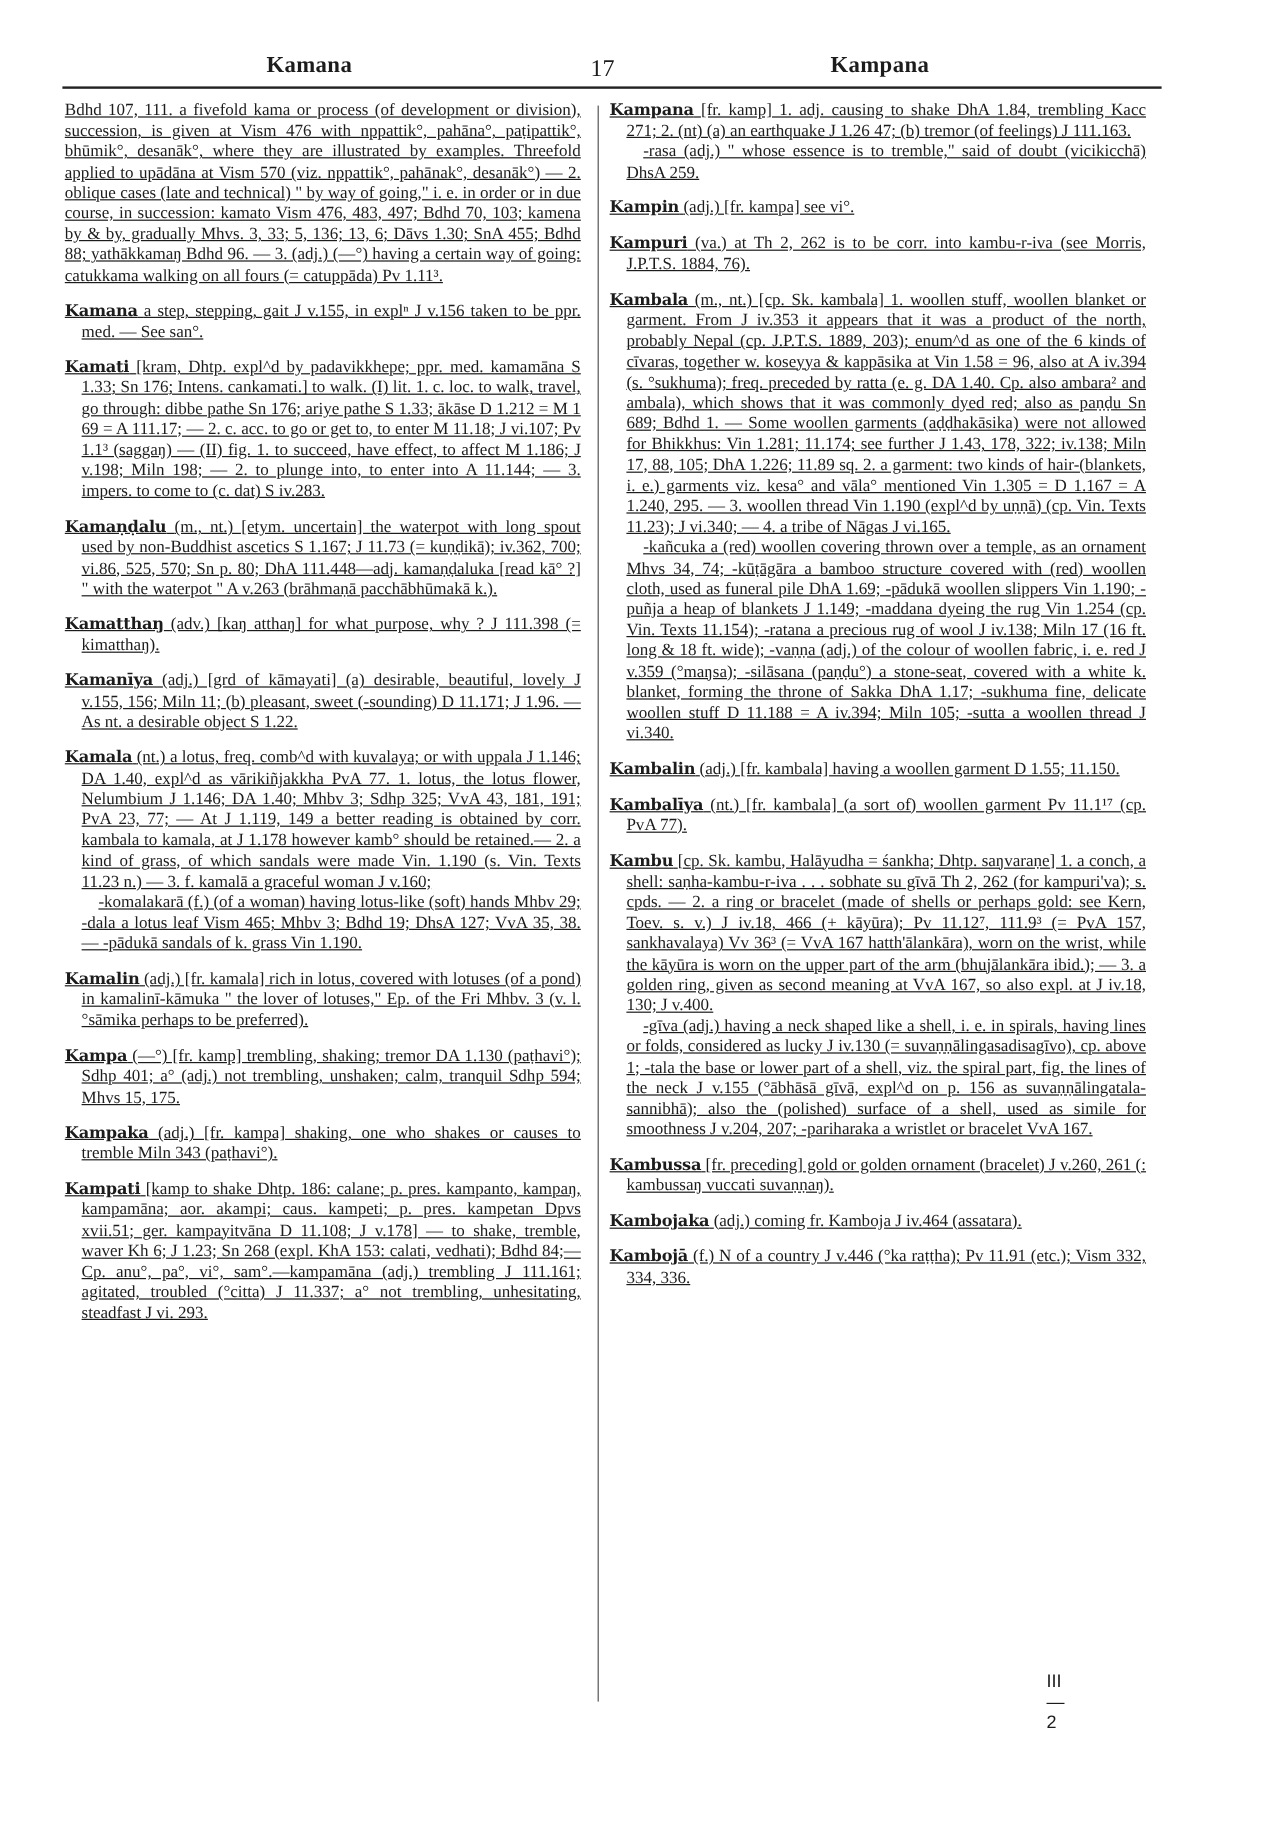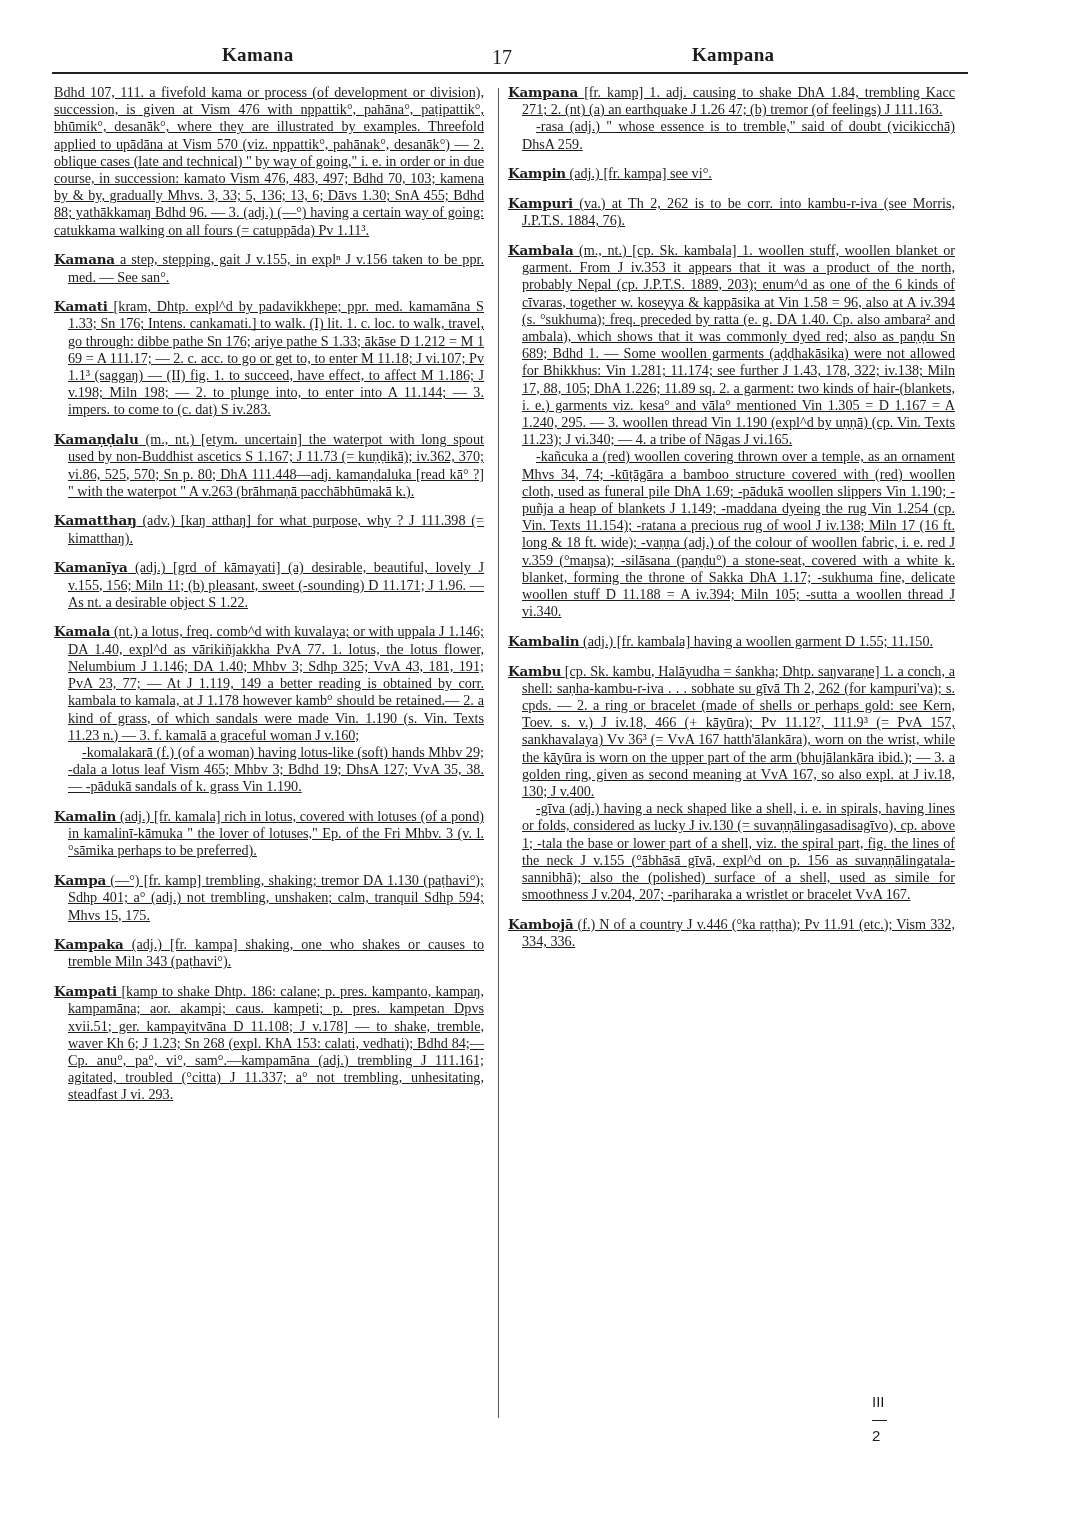--- a/index.html
+++ b/index.html
@@ -30,33 +30,36 @@
     <span class="hd-num">17</span>
     <span class="hd-right">Kampana</span>
   </div>
   <div class="rule"></div>
   <div class="col-divider"></div>
 
   <div class="col col-left" id="left-col">
       <p class="entry cont"><span>Bdhd 107, 111. a fivefold kama or process (of development or division), succession, is given at Vism 476 with nppattik°, pahāna°, paṭipattik°, bhūmik°, desanāk°, where they are illustrated by examples. Threefold applied to upādāna at Vism 570 (viz. nppattik°, pahānak°, desanāk°) — 2. oblique cases (late and technical) " by way of going," i. e. in order or in due course, in succession: kamato Vism 476, 483, 497; Bdhd 70, 103; kamena by &amp; by, gradually Mhvs. 3, 33; 5, 136; 13, 6; Dāvs 1.30; SnA 455; Bdhd 88; yathākkamaŋ Bdhd 96. — 3. (adj.) (—°) having a certain way of going: catukkama walking on all fours (= catuppāda) Pv 1.11³.</span></p>
       <p class="entry"><span class="hw">Kamana</span> <span>a step, stepping, gait J v.155, in explⁿ J v.156 taken to be ppr. med. — See san°.</span></p>
       <p class="entry"><span class="hw">Kamati</span> <span>[kram, Dhtp. expl^d by padavikkhepe; ppr. med. kamamāna S 1.33; Sn 176; Intens. cankamati.] to walk. (I) lit. 1. c. loc. to walk, travel, go through: dibbe pathe Sn 176; ariye pathe S 1.33; ākāse D 1.212 = M 1 69 = A 111.17; — 2. c. acc. to go or get to, to enter M 11.18; J vi.107; Pv 1.1³ (saggaŋ) — (II) fig. 1. to succeed, have effect, to affect M 1.186; J v.198; Miln 198; — 2. to plunge into, to enter into A 11.144; — 3. impers. to come to (c. dat) S iv.283.</span></p>
-      <p class="entry"><span class="hw">Kamaṇḍalu</span> <span>(m., nt.) [etym. uncertain] the waterpot with long spout used by non-Buddhist ascetics S 1.167; J 11.73 (= kuṇḍikā); iv.362, 370; vi.86, 525, 570; Sn p. 80; DhA 111.448—adj. kamaṇḍaluka [read kā° ?] " with the waterpot " A v.263 (brāhmaṇā pacchābhūmakā k.).</span></p>
+      <p class="entry"><span class="hw">Kamaṇḍalu</span> <span>(m., nt.) [etym. uncertain] the waterpot with long spout used by non-Buddhist ascetics S 1.167; J 11.73 (= kuṇḍikā); iv.362, 700; vi.86, 525, 570; Sn p. 80; DhA 111.448—adj. kamaṇḍaluka [read kā° ?] " with the waterpot " A v.263 (brāhmaṇā pacchābhūmakā k.).</span></p>
       <p class="entry"><span class="hw">Kamatthaŋ</span> <span>(adv.) [kaŋ atthaŋ] for what purpose, why ? J 111.398 (= kimatthaŋ).</span></p>
       <p class="entry"><span class="hw">Kamanīya</span> <span>(adj.) [grd of kāmayati] (a) desirable, beautiful, lovely J v.155, 156; Miln 11; (b) pleasant, sweet (-sounding) D 11.171; J 1.96. — As nt. a desirable object S 1.22.</span></p>
       <p class="entry"><span class="hw">Kamala</span> <span>(nt.) a lotus, freq. comb^d with kuvalaya; or with uppala J 1.146; DA 1.40, expl^d as vārikiñjakkha PvA 77. 1. lotus, the lotus flower, Nelumbium J 1.146; DA 1.40; Mhbv 3; Sdhp 325; VvA 43, 181, 191; PvA 23, 77; — At J 1.119, 149 a better reading is obtained by corr. kambala to kamala, at J 1.178 however kamb° should be retained.— 2. a kind of grass, of which sandals were made Vin. 1.190 (s. Vin. Texts 11.23 n.) — 3. f. kamalā a graceful woman J v.160;</span><span class="sub">-komalakarā (f.) (of a woman) having lotus-like (soft) hands Mhbv 29; -dala a lotus leaf Vism 465; Mhbv 3; Bdhd 19; DhsA 127; VvA 35, 38. — -pādukā sandals of k. grass Vin 1.190.</span></p>
       <p class="entry"><span class="hw">Kamalin</span> <span>(adj.) [fr. kamala] rich in lotus, covered with lotuses (of a pond) in kamalinī-kāmuka " the lover of lotuses," Ep. of the Fri Mhbv. 3 (v. l. °sāmika perhaps to be preferred).</span></p>
       <p class="entry"><span class="hw">Kampa</span> <span>(—°) [fr. kamp] trembling, shaking; tremor DA 1.130 (paṭhavi°); Sdhp 401; a° (adj.) not trembling, unshaken; calm, tranquil Sdhp 594; Mhvs 15, 175.</span></p>
       <p class="entry"><span class="hw">Kampaka</span> <span>(adj.) [fr. kampa] shaking, one who shakes or causes to tremble Miln 343 (paṭhavi°).</span></p>
       <p class="entry"><span class="hw">Kampati</span> <span>[kamp to shake Dhtp. 186: calane; p. pres. kampanto, kampaŋ, kampamāna; aor. akampi; caus. kampeti; p. pres. kampetan Dpvs xvii.51; ger. kampayitvāna D 11.108; J v.178] — to shake, tremble, waver Kh 6; J 1.23; Sn 268 (expl. KhA 153: calati, vedhati); Bdhd 84;—Cp. anu°, pa°, vi°, sam°.—kampamāna (adj.) trembling J 111.161; agitated, troubled (°citta) J 11.337; a° not trembling, unhesitating, steadfast J vi. 293.</span></p>
     </div>
   <div class="col col-right" id="right-col">
       <p class="entry"><span class="hw">Kampana</span> <span>[fr. kamp] 1. adj. causing to shake DhA 1.84, trembling Kacc 271; 2. (nt) (a) an earthquake J 1.26 47; (b) tremor (of feelings) J 111.163.</span><span class="sub">-rasa (adj.) " whose essence is to tremble," said of doubt (vicikicchā) DhsA 259.</span></p>
       <p class="entry"><span class="hw">Kampin</span> <span>(adj.) [fr. kampa] see vi°.</span></p>
       <p class="entry"><span class="hw">Kampuri</span> <span>(va.) at Th 2, 262 is to be corr. into kambu-r-iva (see Morris, J.P.T.S. 1884, 76).</span></p>
       <p class="entry"><span class="hw">Kambala</span> <span>(m., nt.) [cp. Sk. kambala] 1. woollen stuff, woollen blanket or garment. From J iv.353 it appears that it was a product of the north, probably Nepal (cp. J.P.T.S. 1889, 203); enum^d as one of the 6 kinds of cīvaras, together w. koseyya &amp; kappāsika at Vin 1.58 = 96, also at A iv.394 (s. °sukhuma); freq. preceded by ratta (e. g. DA 1.40. Cp. also ambara² and ambala), which shows that it was commonly dyed red; also as paṇḍu Sn 689; Bdhd 1. — Some woollen garments (aḍḍhakāsika) were not allowed for Bhikkhus: Vin 1.281; 11.174; see further J 1.43, 178, 322; iv.138; Miln 17, 88, 105; DhA 1.226; 11.89 sq. 2. a garment: two kinds of hair-(blankets, i. e.) garments viz. kesa° and vāla° mentioned Vin 1.305 = D 1.167 = A 1.240, 295. — 3. woollen thread Vin 1.190 (expl^d by uṇṇā) (cp. Vin. Texts 11.23); J vi.340; — 4. a tribe of Nāgas J vi.165.</span><span class="sub">-kañcuka a (red) woollen covering thrown over a temple, as an ornament Mhvs 34, 74; -kūṭāgāra a bamboo structure covered with (red) woollen cloth, used as funeral pile DhA 1.69; -pādukā woollen slippers Vin 1.190; -puñja a heap of blankets J 1.149; -maddana dyeing the rug Vin 1.254 (cp. Vin. Texts 11.154); -ratana a precious rug of wool J iv.138; Miln 17 (16 ft. long &amp; 18 ft. wide); -vaṇṇa (adj.) of the colour of woollen fabric, i. e. red J v.359 (°maŋsa); -silāsana (paṇḍu°) a stone-seat, covered with a white k. blanket, forming the throne of Sakka DhA 1.17; -sukhuma fine, delicate woollen stuff D 11.188 = A iv.394; Miln 105; -sutta a woollen thread J vi.340.</span></p>
       <p class="entry"><span class="hw">Kambalin</span> <span>(adj.) [fr. kambala] having a woollen garment D 1.55; 11.150.</span></p>
+      <p class="entry"><span class="hw">Kambalīya</span> <span>(nt.) [fr. kambala] (a sort of) woollen garment Pv 11.1¹⁷ (cp. PvA 77).</span></p>
       <p class="entry"><span class="hw">Kambu</span> <span>[cp. Sk. kambu, Halāyudha = śankha; Dhtp. saŋvaraṇe] 1. a conch, a shell: saṇha-kambu-r-iva . . . sobhate su gīvā Th 2, 262 (for kampuri'va); s. cpds. — 2. a ring or bracelet (made of shells or perhaps gold: see Kern, Toev. s. v.) J iv.18, 466 (+ kāyūra); Pv 11.12⁷, 111.9³ (= PvA 157, sankhavalaya) Vv 36³ (= VvA 167 hatth'ālankāra), worn on the wrist, while the kāyūra is worn on the upper part of the arm (bhujālankāra ibid.); — 3. a golden ring, given as second meaning at VvA 167, so also expl. at J iv.18, 130; J v.400.</span><span class="sub">-gīva (adj.) having a neck shaped like a shell, i. e. in spirals, having lines or folds, considered as lucky J iv.130 (= suvaṇṇālingasadisagīvo), cp. above 1; -tala the base or lower part of a shell, viz. the spiral part, fig. the lines of the neck J v.155 (°ābhāsā gīvā, expl^d on p. 156 as suvaṇṇālingatala-sannibhā); also the (polished) surface of a shell, used as simile for smoothness J v.204, 207; -pariharaka a wristlet or bracelet VvA 167.</span></p>
+      <p class="entry"><span class="hw">Kambussa</span> <span>[fr. preceding] gold or golden ornament (bracelet) J v.260, 261 (: kambussaŋ vuccati suvaṇṇaŋ).</span></p>
+      <p class="entry"><span class="hw">Kambojaka</span> <span>(adj.) coming fr. Kamboja J iv.464 (assatara).</span></p>
       <p class="entry"><span class="hw">Kambojā</span> <span>(f.) N of a country J v.446 (°ka raṭṭha); Pv 11.91 (etc.); Vism 332, 334, 336.</span></p>
     </div>
 
   <div class="sig">III—2</div>
 </div>
 
 </body></html>

